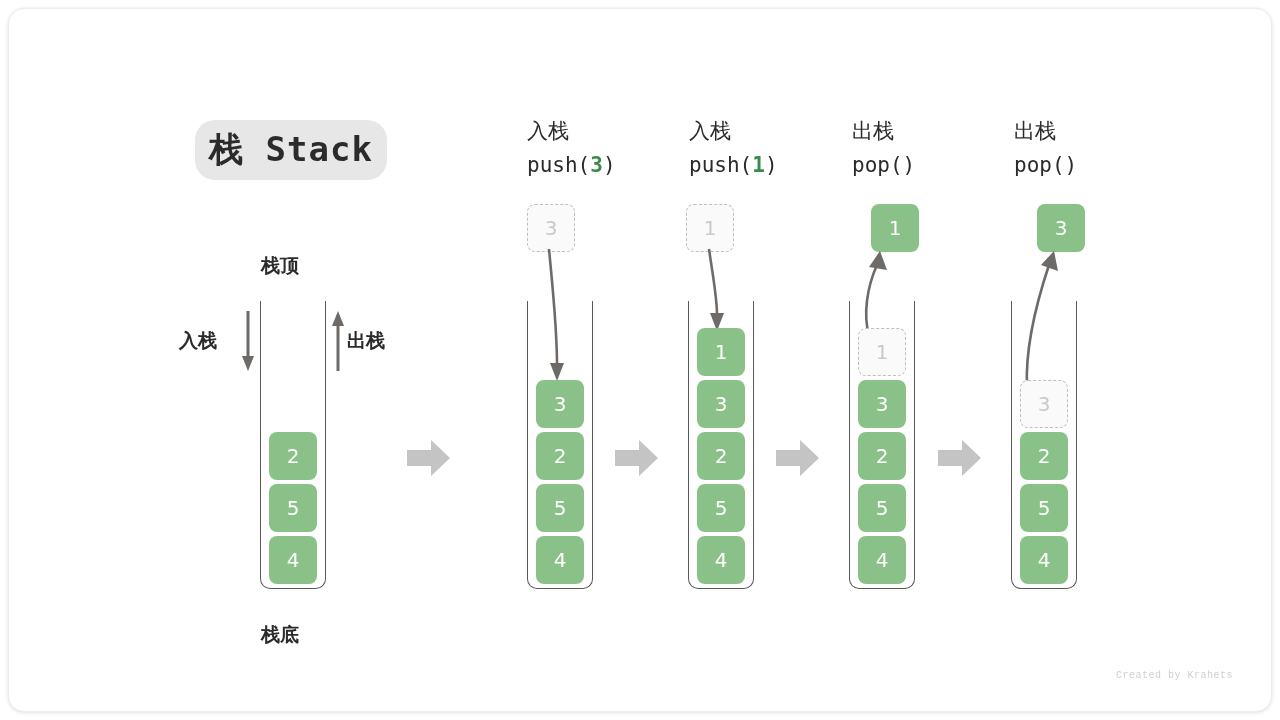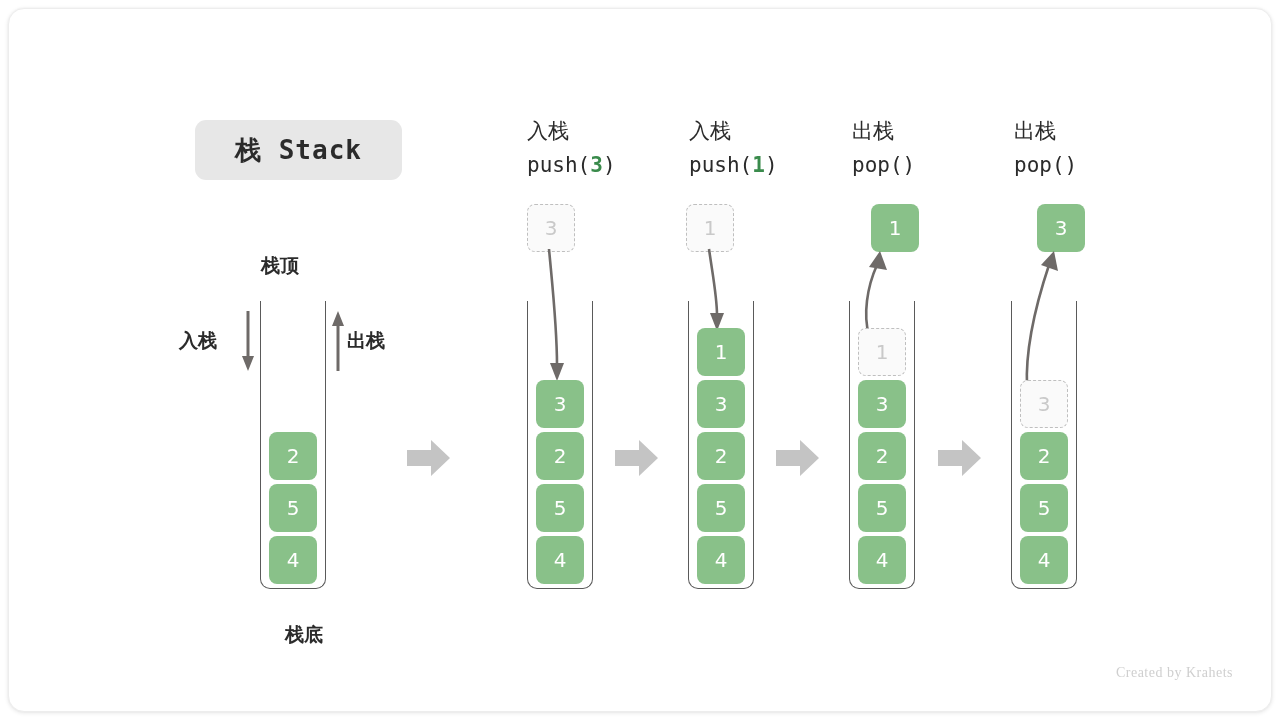--- a/index.html
+++ b/index.html
@@ -27,46 +27,46 @@
     box-shadow: 0 1px 4px rgba(0,0,0,0.10), 0 0 0 1px rgba(0,0,0,0.01);
     box-sizing: border-box;
     overflow: hidden;
   }
 
   
   .title-badge {
     position: absolute;
     left: 186px;
     top: 111px;
-    width: 207px;
+    width: 192px;
     height: 60px;
     background: #e7e7e7;
-    border-radius: 11px;
+    border-radius: 20px;
     display: flex;
     align-items: center;
     justify-content: center;
     font-family: "DejaVu Sans Mono", monospace;
-    font-size: 26px;
+    font-size: 34px;
     font-weight: bold;
     color: #2b2b2b;
     letter-spacing: 1px;
     white-space: pre;
   }
 
   
   .cn-label {
     position: absolute;
     font-family: Liberation Sans, sans-serif;
     font-weight: bold;
     font-size: 19px;
     color: #2b2b2b;
     white-space: nowrap;
   }
   .label-top   { left: 252px; top: 244px; }
-  .label-bottom{ left: 252px; top: 613px; margin-left: 24px; }
+  .label-bottom{ left: 252px; top: 613px; }
   .label-push-side { left: 170px; top: 319px; }
   .label-pop-side  { left: 338px; top: 319px; }
 
   
   .col-header {
     position: absolute;
     top: 105px;
     font-family: "DejaVu Sans", "Liberation Sans", sans-serif;
     font-size: 21px;
     color: #2b2b2b;
@@ -132,22 +132,22 @@
   .side-arrow { position: absolute; }
 
   
   .motion-arrow { position: absolute; }
 
   
   .footer {
     position: absolute;
     right: 38px;
     bottom: 30px;
-    font-family: Liberation Serif, serif;
-    font-size: 14px;
+    font-family: Liberation Mono, monospace;
+    font-size: 10px;
     color: #cfcfcf;
     letter-spacing: 0.5px;
     white-space: nowrap;
   }
 </style>
 </head>
 <body>
 
 <div class="card">
 

